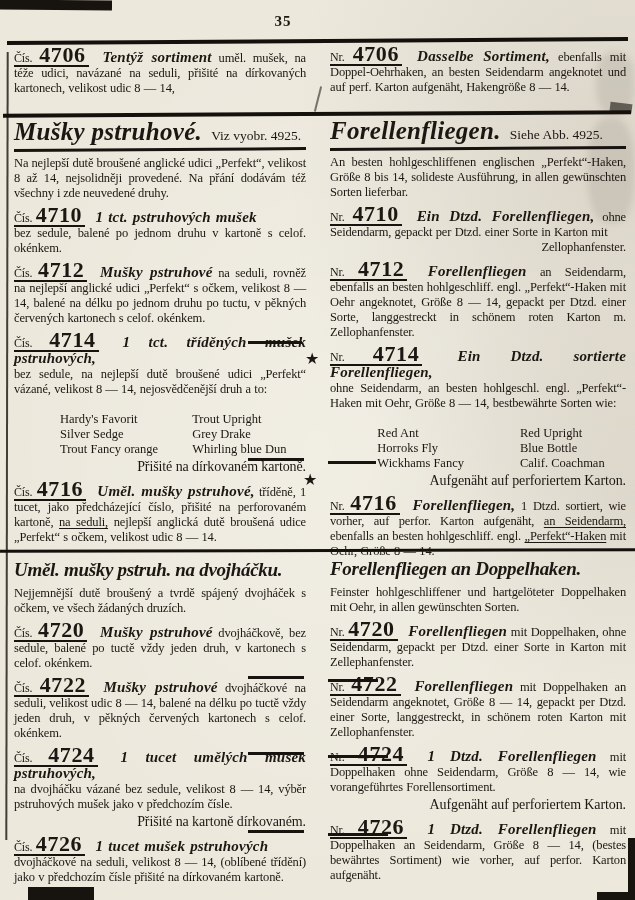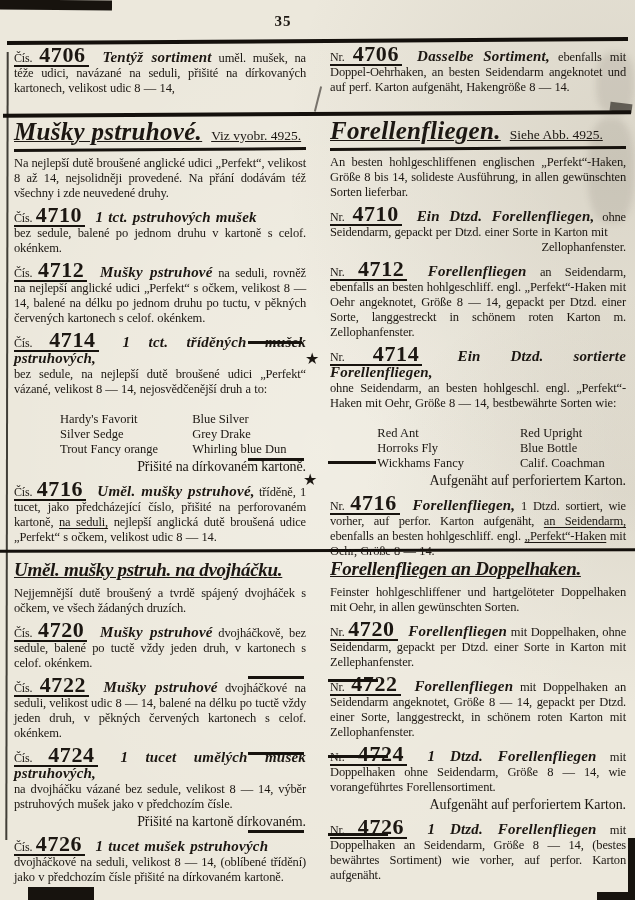--- a/index.html
+++ b/index.html
@@ -25,21 +25,21 @@
   .ih{border-bottom:2.6px solid #17130e;padding:0 3px 0 0;margin-right:7px;white-space:nowrap;}
   .ilab{font-size:12px;}
   .inum{font-size:22px;font-weight:bold;letter-spacing:.6px;}
   .lead{font-weight:bold;font-style:italic;font-size:15px;letter-spacing:.2px;word-spacing:1px;}
   .u{text-decoration:underline;text-decoration-thickness:1.4px;text-underline-offset:2px;}
   .tail{display:block;text-align:right;}
   .foot{text-align:right;font-size:14px;line-height:16px;margin-top:2px;letter-spacing:-0.1px;}
   .flies{display:flex;gap:34px;padding-left:46px;margin-top:15px;font-size:12.5px;line-height:15px;}
   .flies .flycol{flex:0 0 auto;}
   
-  .sec-head{white-space:nowrap;text-decoration:underline;}
+  .sec-head{white-space:nowrap;}
   .sec-title{font-weight:bold;font-style:italic;font-size:25px;line-height:28px;letter-spacing:.3px;}
   .sec-ref{font-size:13.5px;margin-left:9px;}
   .head-rule{height:3.2px;background:#17130e;margin-top:2px;transform:rotate(-.35deg);}
   .intro{text-align:justify;font-size:12.5px;line-height:15px;letter-spacing:-0.15px;margin:5px 0 0 0;}
   .sec2 .sec-title{font-size:19px;line-height:26px;letter-spacing:-0.3px;text-align:center;}
   
   .hrule{position:absolute;background:#14100c;}
   .sep{position:absolute;height:2.6px;background:#17130e;}
   .star{position:absolute;font-family:"DejaVu Sans",sans-serif;font-size:16px;color:#1c1712;}
   .pagenum{position:absolute;top:13px;left:243px;width:80px;text-align:center;
@@ -107,21 +107,21 @@
         <span class="lead">1 tct. tříděných mušek pstruhových,</span><br>
         <span>bez sedule, na nejlepší dutě broušené udici „Perfekt“ vázané, velikost 8 — 14, nejosvědčenější druh a to:</span>
       </p>
       <div class="flies">
         <div class="flycol">
           <div>Hardy's Favorit</div>
           <div>Silver Sedge</div>
           <div>Trout Fancy orange</div>
         </div>
         <div class="flycol">
-          <div>Blue Silver</div>
+          <div>Trout Upright</div>
           <div>Grey Drake</div>
           <div>Whirling blue Dun</div>
         </div>
       </div>
       <div class="foot">Přišité na dírkovaném kartoně.</div>
     </div>
 
     <p class="entry">
       <span class="ih"><span class="ilab">Čís.</span> <span class="inum">4716</span></span>
       <span class="lead">Uměl. mušky pstruhové,</span>

